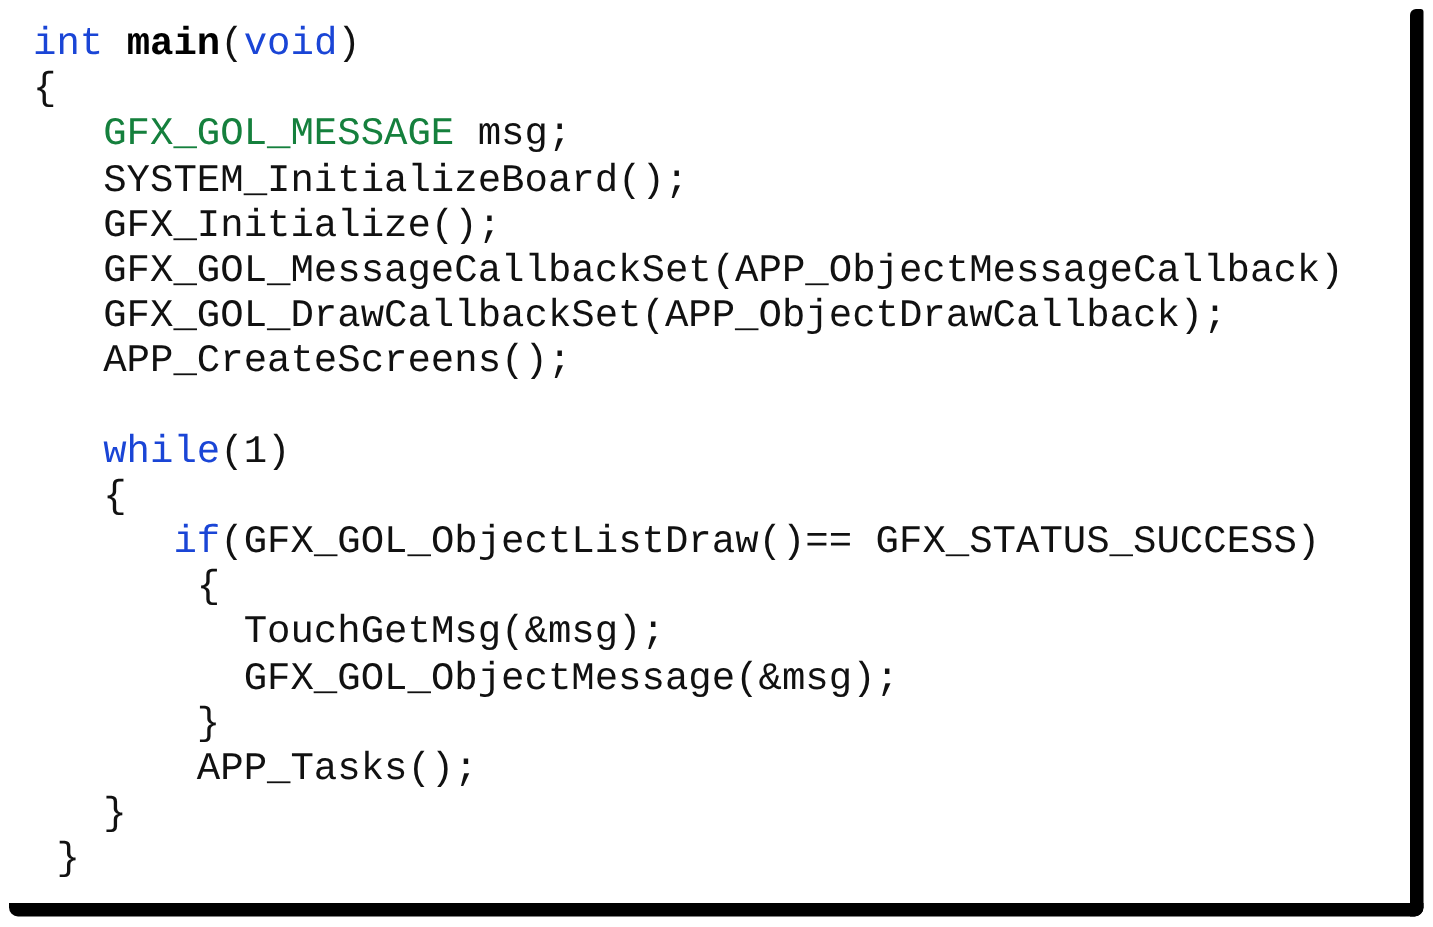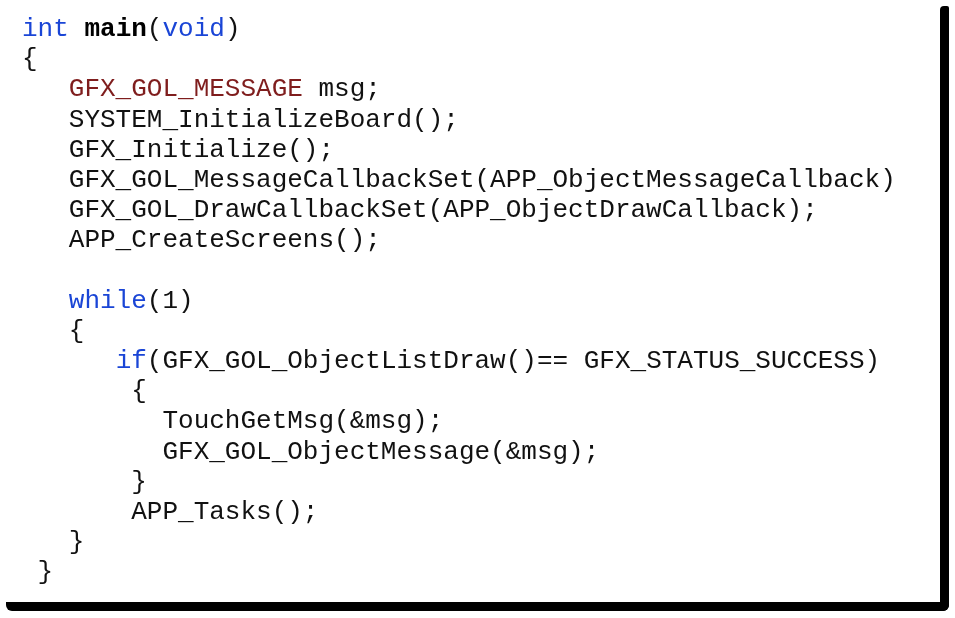--- a/index.html
+++ b/index.html
@@ -19,21 +19,21 @@
     .code {
       position: absolute; left: 22px; top: 14px;
       margin: 0;
       font-family: "Liberation Mono", "DejaVu Sans Mono", monospace;
       font-size: 26px; line-height: 30.2px;
       color: #111;
       white-space: pre;
     }
     .line { display: block; height: 30.2px; }
     .kw { color: #1a45d6; }
-    .type { color: #7f1d1d; }
+    .type { color: #15803d; }
     .bold { font-weight: bold; color: #000; }
   </style>
 </head>
 <body>
 
 <div class="shadow-right"></div>
 <div class="shadow-bottom"></div>
 <div class="card">
   <pre class="code" id="code-block"><span class="line"><span class="kw">int</span><span> </span><span class="bold">main</span><span>(</span><span class="kw">void</span><span>)</span></span><span class="line"><span>{</span></span><span class="line">   <span class="type">GFX_GOL_MESSAGE</span><span> msg;</span></span><span class="line">   <span>SYSTEM_InitializeBoard();</span></span><span class="line">   <span>GFX_Initialize();</span></span><span class="line">   <span>GFX_GOL_MessageCallbackSet(APP_ObjectMessageCallback)</span></span><span class="line">   <span>GFX_GOL_DrawCallbackSet(APP_ObjectDrawCallback);</span></span><span class="line">   <span>APP_CreateScreens();</span></span><span class="line"><span></span></span><span class="line">   <span class="kw">while</span><span>(1)</span></span><span class="line">   <span>{</span></span><span class="line">      <span class="kw">if</span><span>(GFX_GOL_ObjectListDraw()== GFX_STATUS_SUCCESS)</span></span><span class="line">       <span>{</span></span><span class="line">         <span>TouchGetMsg(&amp;msg);</span></span><span class="line">         <span>GFX_GOL_ObjectMessage(&amp;msg);</span></span><span class="line">       <span>}</span></span><span class="line">       <span>APP_Tasks();</span></span><span class="line">   <span>}</span></span><span class="line"> <span>}</span></span></pre>
 </div>

